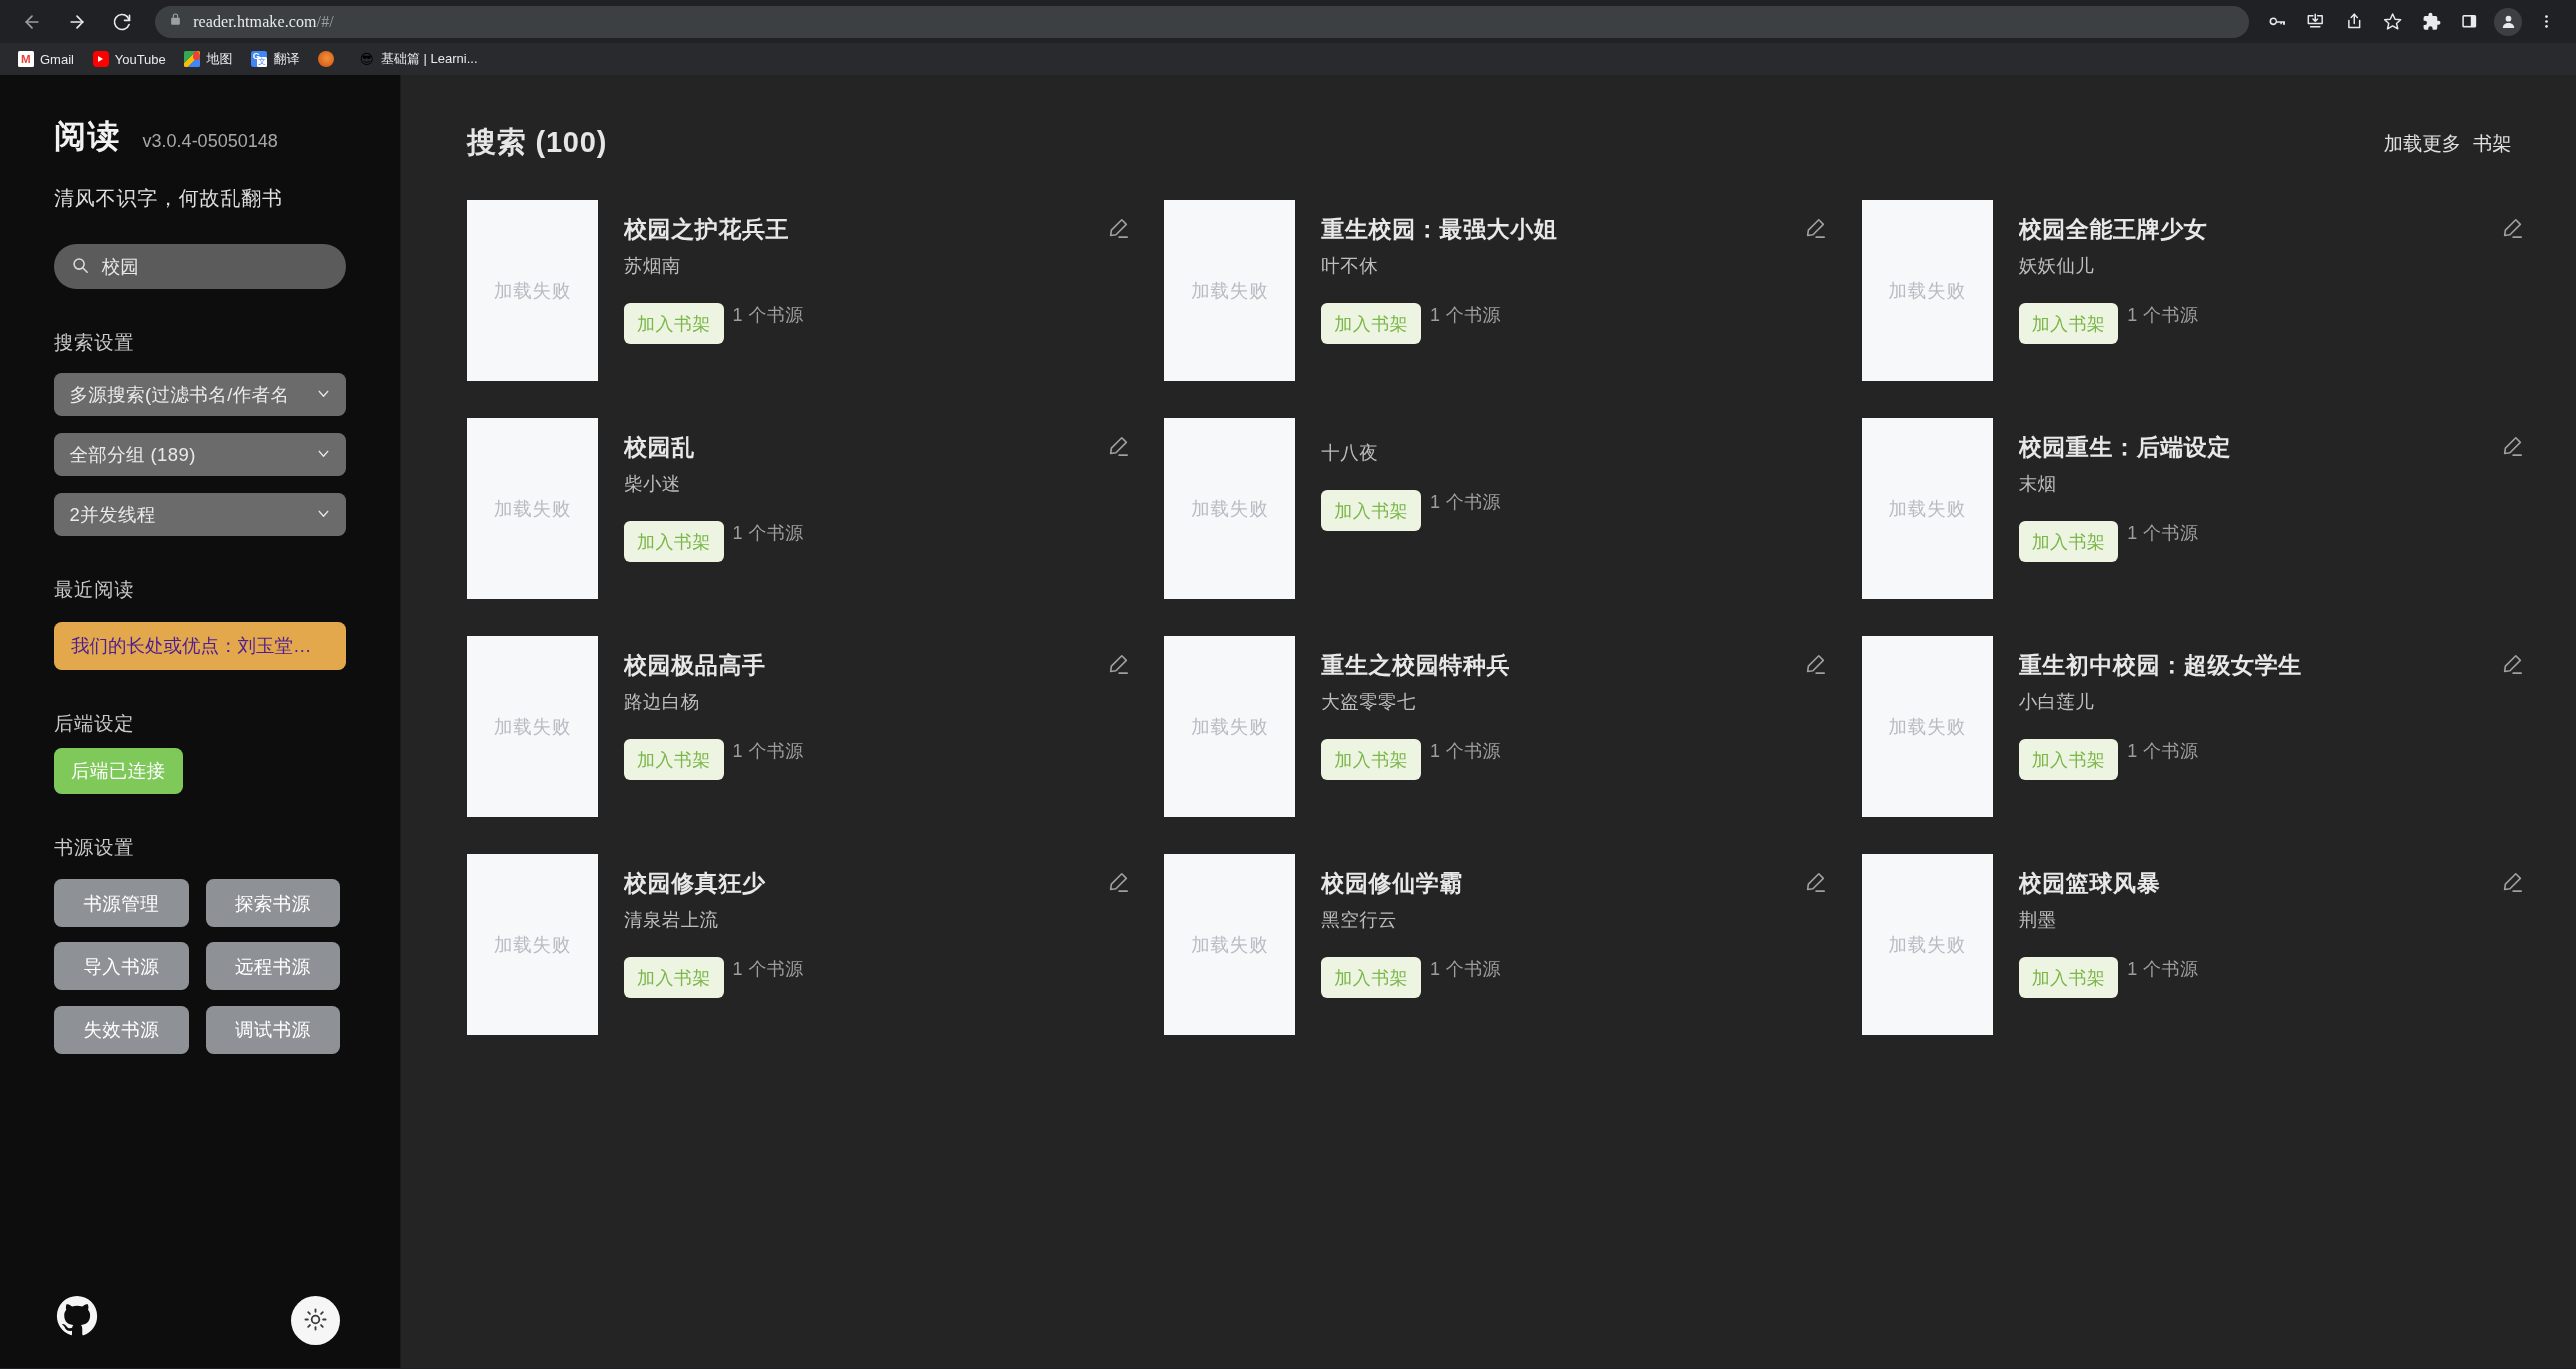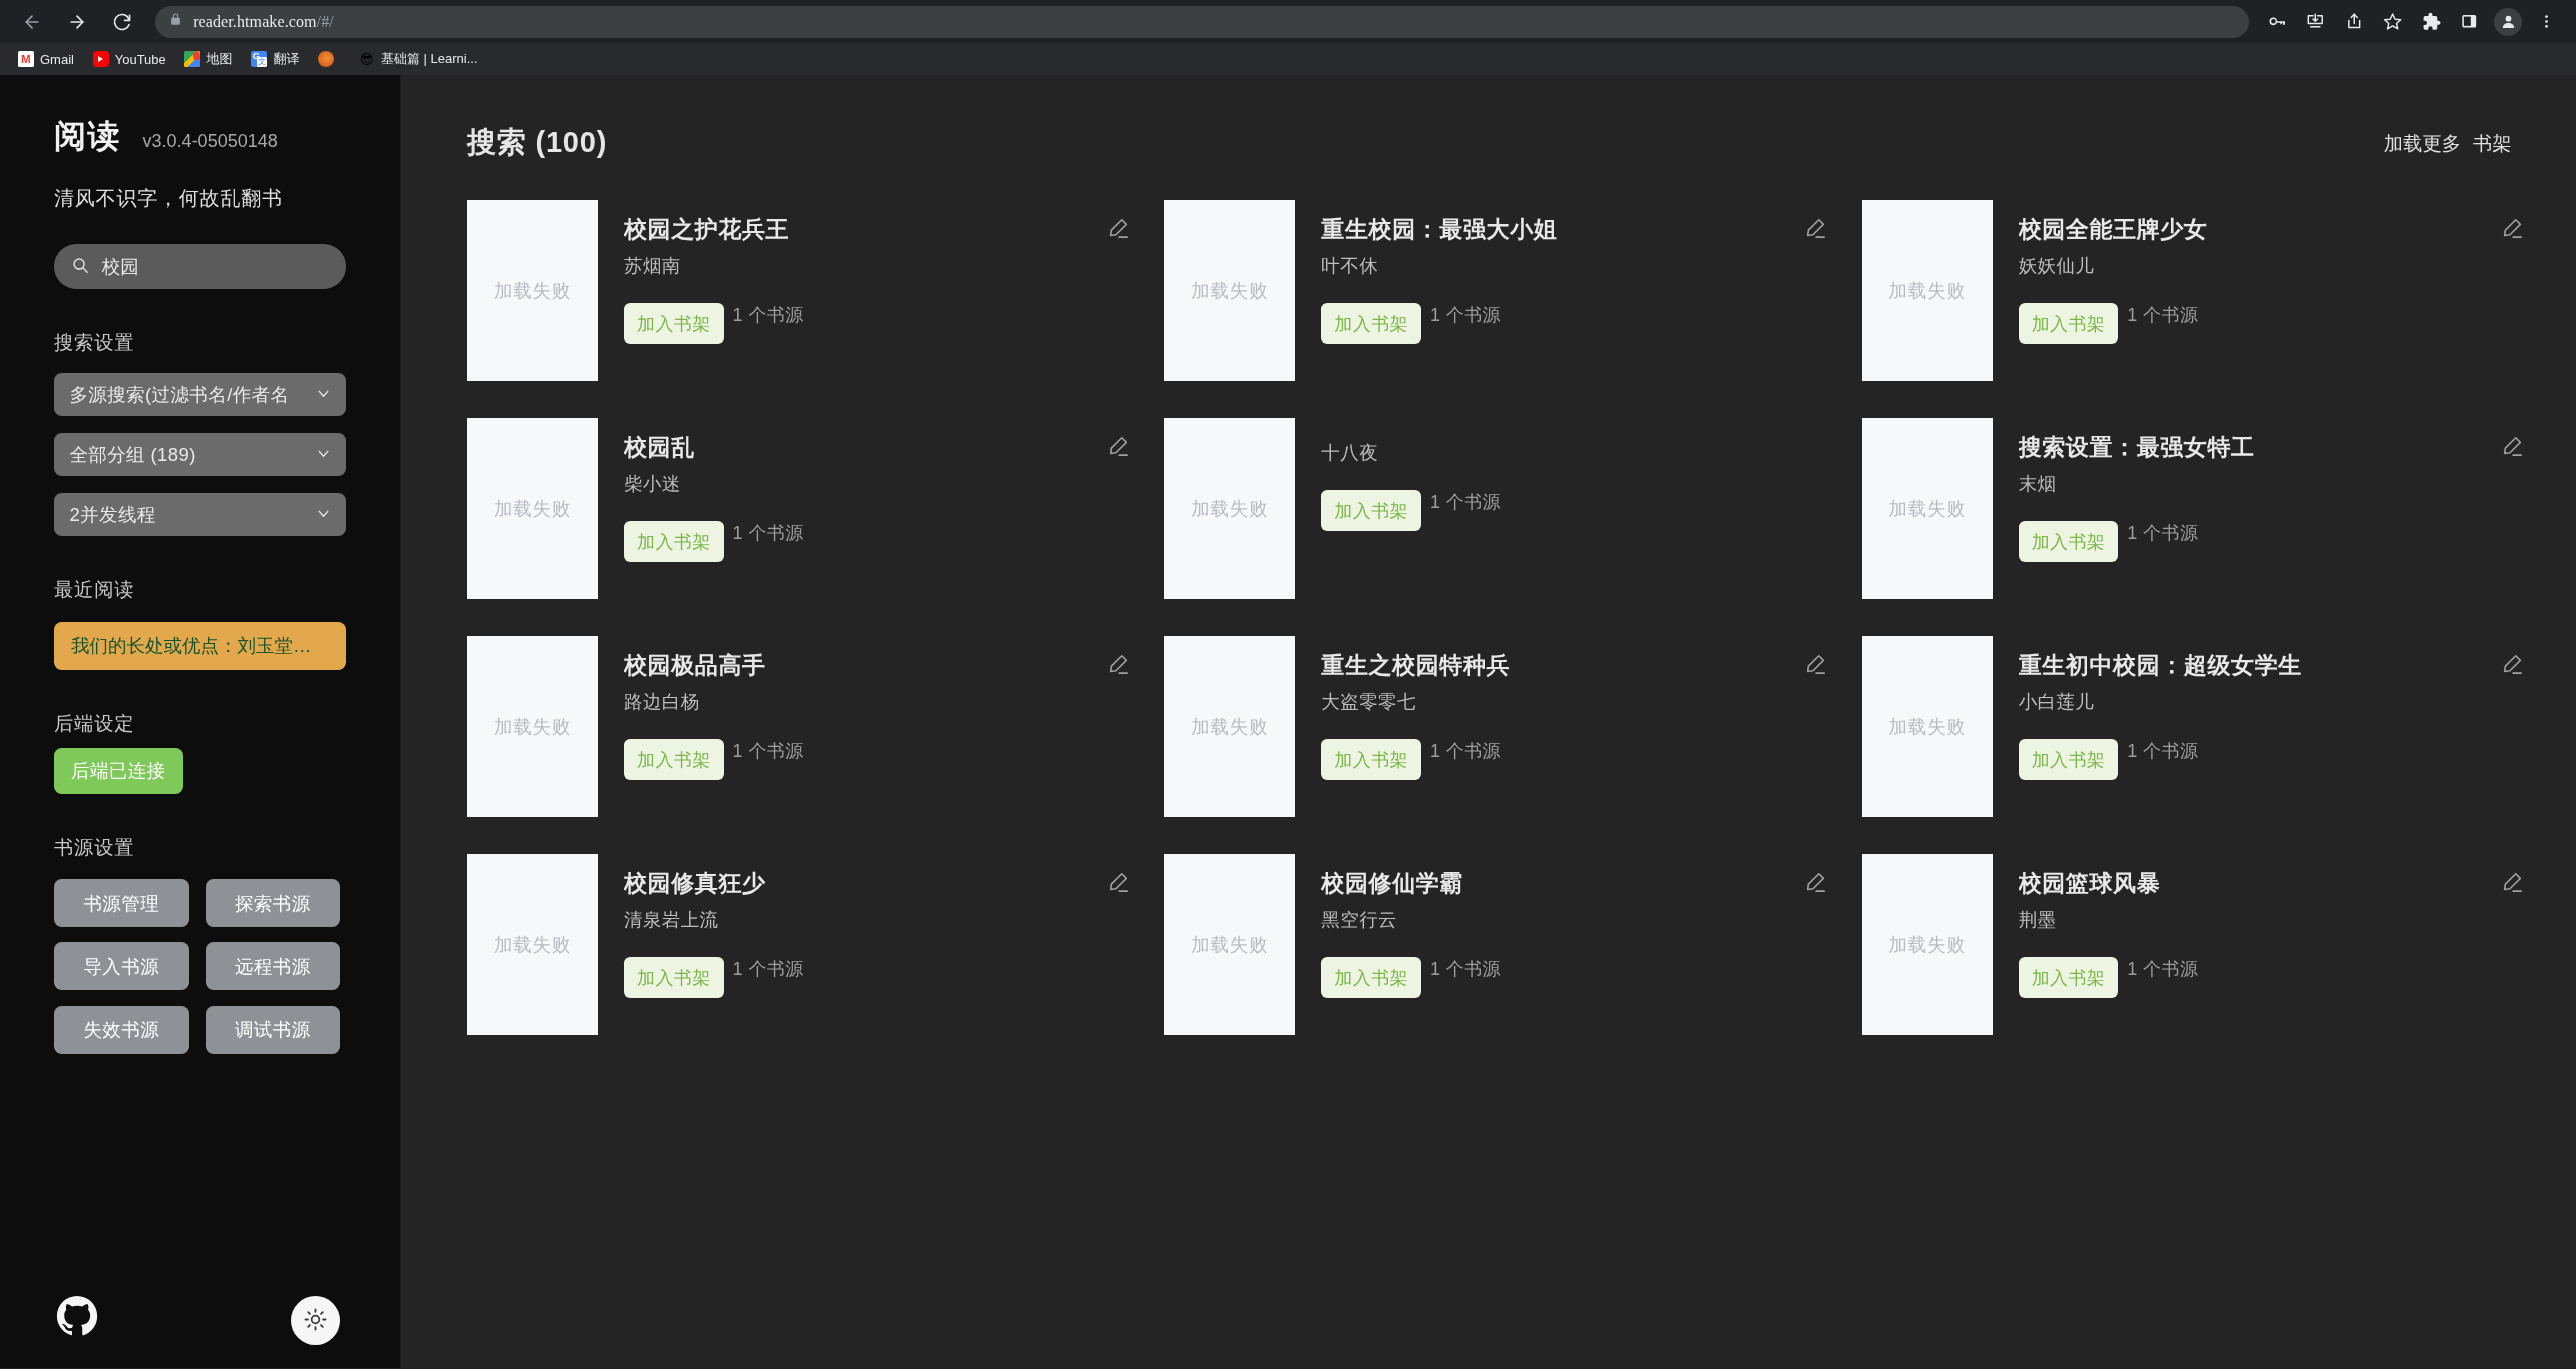--- a/index.html
+++ b/index.html
@@ -109,21 +109,21 @@
     font-size: 18.5px; color: #eaeaea; white-space: nowrap;
     overflow: hidden; text-overflow: clip; letter-spacing: 0.4px;
   }
   .chev { flex: 0 0 auto; margin-left: 6.2px; }
 
   .recent-pill {
     margin-top: 18.5px; height: 48px; background: #e3a84b; border-radius: 7.7px;
     display: flex; align-items: center; padding: 0 17px; cursor: pointer;
   }
   .recent-pill span {
-    font-size: 18.5px; color: #14532d; white-space: nowrap; overflow: hidden;
+    font-size: 18.5px; color: #4c1d95; white-space: nowrap; overflow: hidden;
   }
 
   .backend-btn {
     margin-top: 11px; display: inline-flex; align-items: center;
     height: 46px; background: #7ec95a; border-radius: 7.7px;
     padding: 0 17px; cursor: pointer;
   }
   .backend-btn span { font-size: 18.5px; color: #ffffff; letter-spacing: 0.4px; }
 
   .btn-grid {
@@ -519,21 +519,21 @@
       </div>
     </div>
   </div>
 
   <div class="book-card">
     <div class="cover">
       <span>加载失败</span>
     </div>
     <div class="book-body">
       <div class="title-row">
-        <div class="book-title">搜索设置：最强女特工</div>
+        <div class="book-title">校园重生：后端设定</div>
         <span class="edit-icon">
           <svg width="26" height="26" viewBox="0 0 24 24" fill="none" stroke="#a0a0a0" stroke-width="1.5" stroke-linecap="round" stroke-linejoin="round">
                   <path d="M15.5 3.5l4.2 4.2-9.6 9.6-4.9.7.7-4.9z"></path>
                   <line x1="13" y1="19.5" x2="20.5" y2="19.5"></line>
                 </svg>
         </span>
       </div>
       <div class="book-author">末烟</div>
       <div class="book-actions">
         <div class="shelf-btn"><span>加入书架</span></div>

